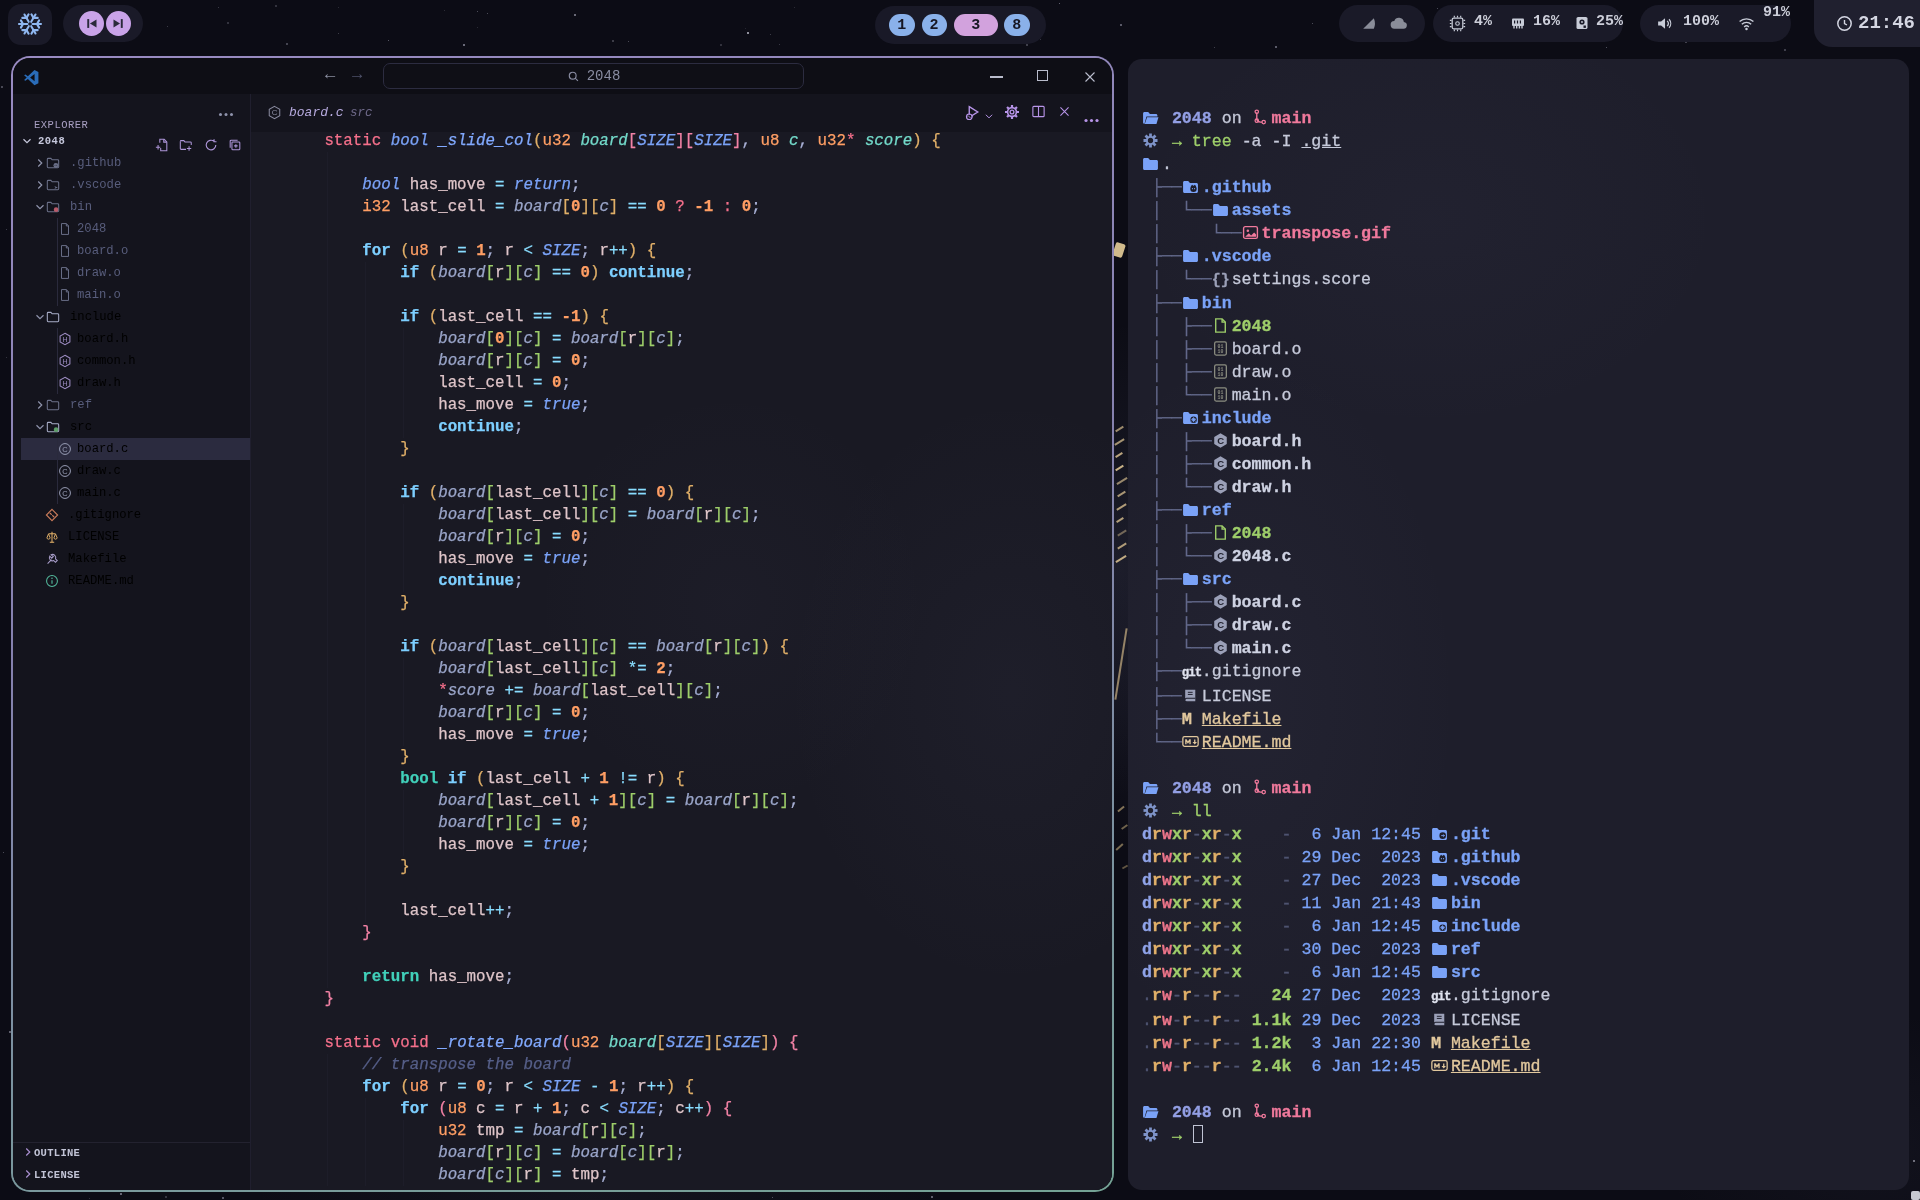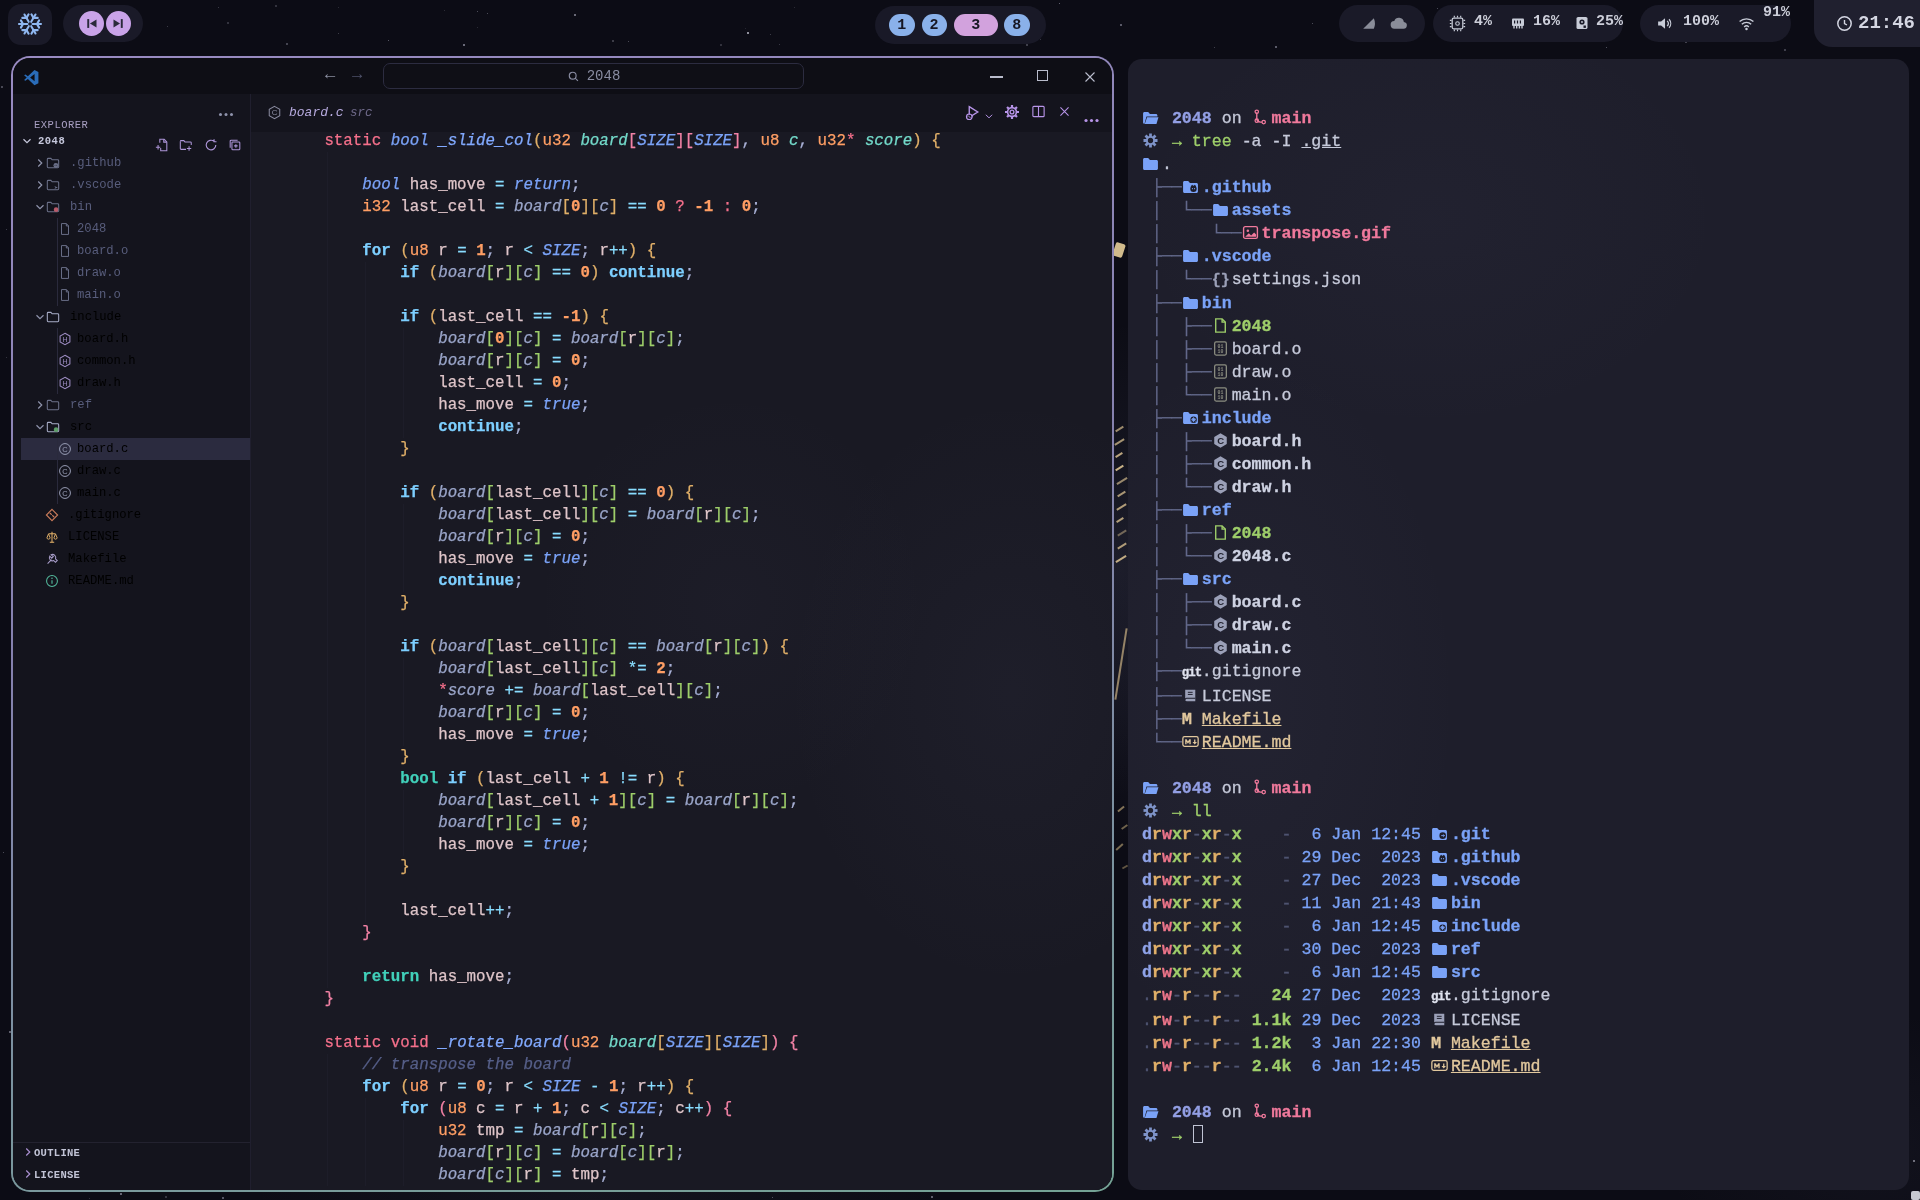--- a/index.html
+++ b/index.html
@@ -547,21 +547,21 @@
             <path fill="#7aa2f7" d="M1 4.2C1 3.4 1.6 2.8 2.4 2.8h3.4l1.7 1.9h6.1c.8 0 1.4.6 1.4 1.4v6.7c0 .8-.6 1.4-1.4 1.4H2.4c-.8 0-1.4-.6-1.4-1.4z"></path>
           </svg></span><span class="tb">assets</span>
 <span class="tgrey"> │     └──</span><span class="ic" style="display:inline-block;width:19.94px;height:17px;text-align:left"><svg class="ic" width="17" height="17" viewBox="0 0 16 16" style="vertical-align:-3px;">
             <rect x="1.5" y="2.5" width="13" height="11" rx="1.5" fill="none" stroke="#f0799c" stroke-width="1.3"></rect>
             <circle cx="5.5" cy="6.3" r="1.2" fill="#f0799c"></circle>
             <path d="M3 12l3.4-3.4 2.2 2.2 2.8-2.8 1.9 1.9V12z" fill="#f0799c"></path>
           </svg></span><span class="tpk">transpose.gif</span>
 <span class="tgrey"> ├──</span><span class="ic" style="display:inline-block;width:19.94px;height:17px;text-align:left"><svg class="ic" width="17" height="17" viewBox="0 0 16 16" style="vertical-align:-3px;">
             <path fill="#7aa2f7" d="M1 4.2C1 3.4 1.6 2.8 2.4 2.8h3.4l1.7 1.9h6.1c.8 0 1.4.6 1.4 1.4v6.7c0 .8-.6 1.4-1.4 1.4H2.4c-.8 0-1.4-.6-1.4-1.4z"></path>
           </svg></span><span class="tb">.vscode</span>
-<span class="tgrey"> │  └──</span><span class="ic" style="display:inline-block;width:19.94px;color:#9ba0b8;font-weight:bold;font-size:15px">{}</span><span class="tw">settings.json</span>
+<span class="tgrey"> │  └──</span><span class="ic" style="display:inline-block;width:19.94px;color:#9ba0b8;font-weight:bold;font-size:15px">{}</span><span class="tw">settings.score</span>
 <span class="tgrey"> ├──</span><span class="ic" style="display:inline-block;width:19.94px;height:17px;text-align:left"><svg class="ic" width="17" height="17" viewBox="0 0 16 16" style="vertical-align:-3px;">
             <path fill="#7aa2f7" d="M1 4.2C1 3.4 1.6 2.8 2.4 2.8h3.4l1.7 1.9h6.1c.8 0 1.4.6 1.4 1.4v6.7c0 .8-.6 1.4-1.4 1.4H2.4c-.8 0-1.4-.6-1.4-1.4z"></path>
           </svg></span><span class="tb">bin</span>
 <span class="tgrey"> │  ├──</span><span class="ic" style="display:inline-block;width:19.94px;height:17px;text-align:left"><svg class="ic" width="17" height="17" viewBox="0 0 16 16" style="vertical-align:-3px;">
             <path d="M3.5 1.8h6l3 3v9.4h-9z" fill="none" stroke="#9ece6a" stroke-width="1.3"></path>
             <path d="M9.5 1.8v3h3" fill="none" stroke="#9ece6a" stroke-width="1.3"></path>
           </svg></span><span class="tgb">2048</span>
 <span class="tgrey"> │  ├──</span><span class="ic" style="display:inline-block;width:19.94px;height:17px;text-align:left"><svg class="ic" width="17" height="17" viewBox="0 0 16 16" style="vertical-align:-3px;">
             <rect x="2.5" y="1.8" width="11" height="12.4" rx="1.4" fill="none" stroke="#8b8d80" stroke-width="1.2"></rect>
             <text x="8" y="7.3" font-size="4.6" fill="#8b8d80" text-anchor="middle" font-family="Liberation Mono" font-weight="bold">01</text>

